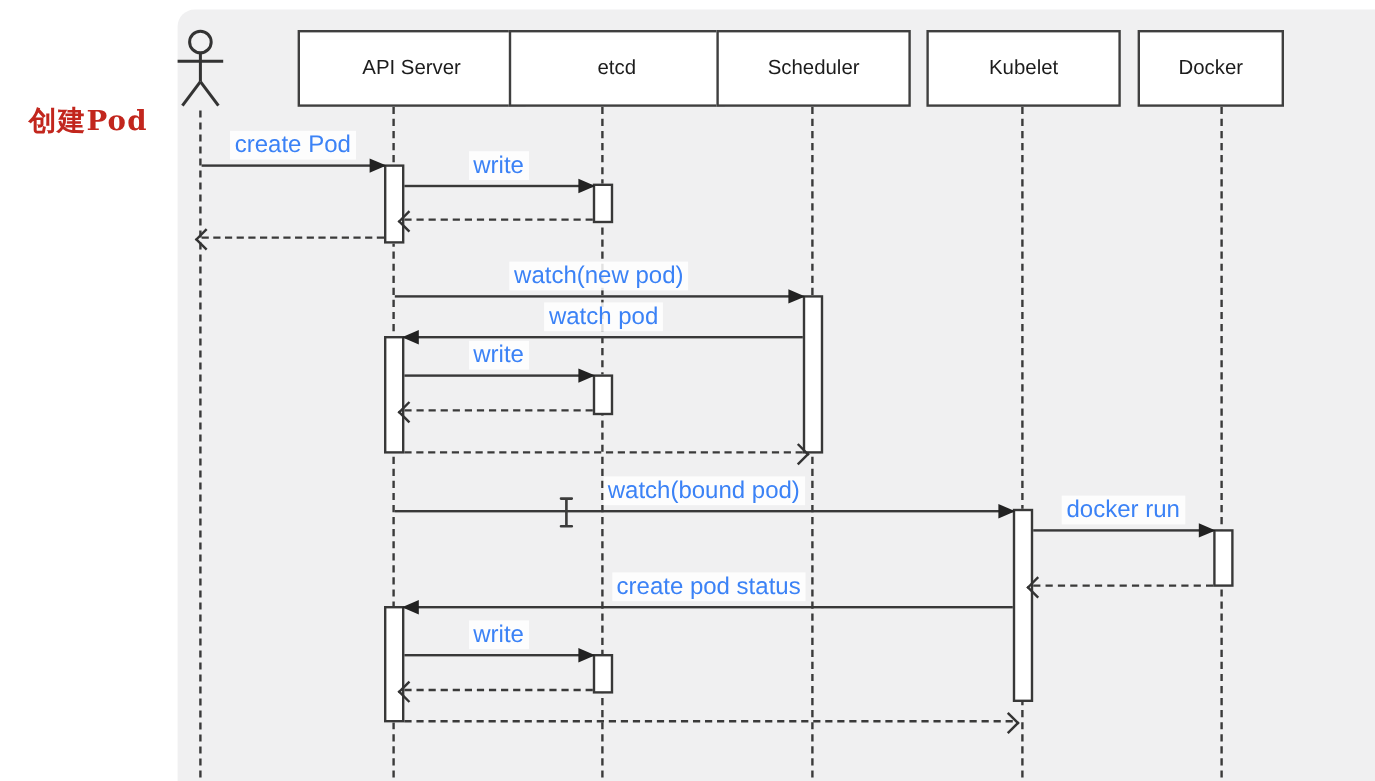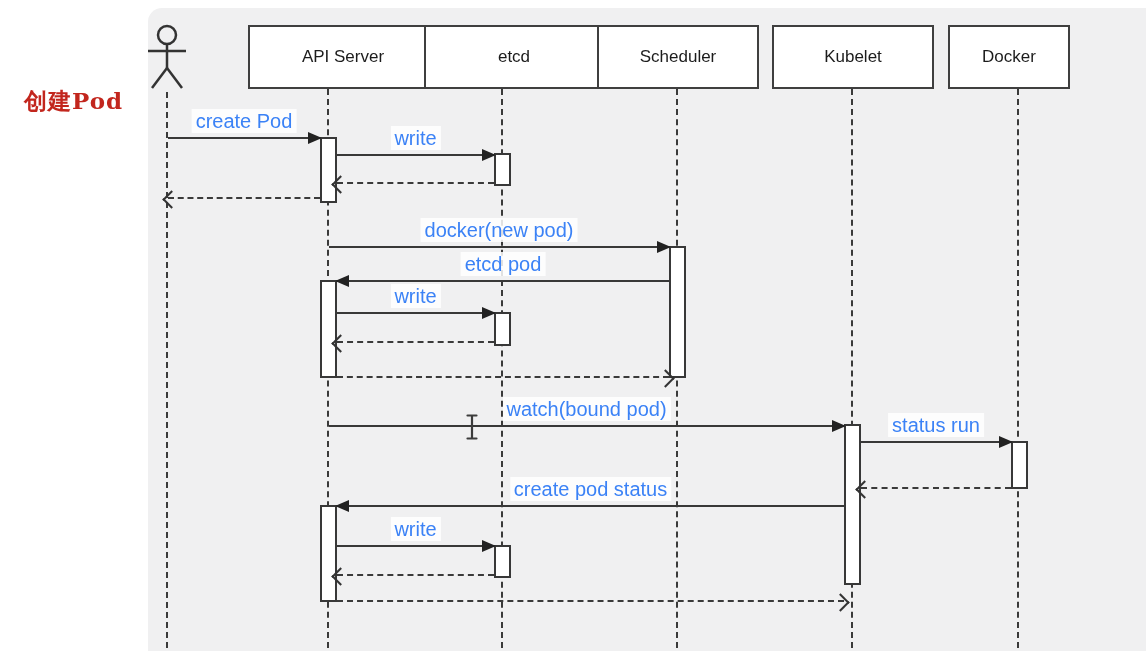--- a/index.html
+++ b/index.html
@@ -89,45 +89,45 @@
     <div class="arr fr"></div>
   </div>
 
   <div class="msg" style="left:337px;top:154px;width:157px;">
     <div class="msg-label">write</div>
     <div class="line"></div>
     <div class="arr fr"></div>
   </div>
 
   <div class="msg" style="left:329px;top:246px;width:340px;">
-    <div class="msg-label">docker(new pod)</div>
+    <div class="msg-label">watch(new pod)</div>
     <div class="line"></div>
     <div class="arr fr"></div>
   </div>
 
   <div class="msg" style="left:337px;top:280px;width:332px;">
-    <div class="msg-label">etcd pod</div>
+    <div class="msg-label">watch pod</div>
     <div class="line"></div>
     <div class="arr fl"></div>
   </div>
 
   <div class="msg" style="left:337px;top:312px;width:157px;">
     <div class="msg-label">write</div>
     <div class="line"></div>
     <div class="arr fr"></div>
   </div>
 
   <div class="msg" style="left:329px;top:425px;width:515px;">
     <div class="msg-label">watch(bound pod)</div>
     <div class="line"></div>
     <div class="arr fr"></div>
   </div>
 
   <div class="msg" style="left:861px;top:441px;width:150px;">
-    <div class="msg-label">status run</div>
+    <div class="msg-label">docker run</div>
     <div class="line"></div>
     <div class="arr fr"></div>
   </div>
 
   <div class="msg" style="left:337px;top:505px;width:507px;">
     <div class="msg-label">create pod status</div>
     <div class="line"></div>
     <div class="arr fl"></div>
   </div>
 

